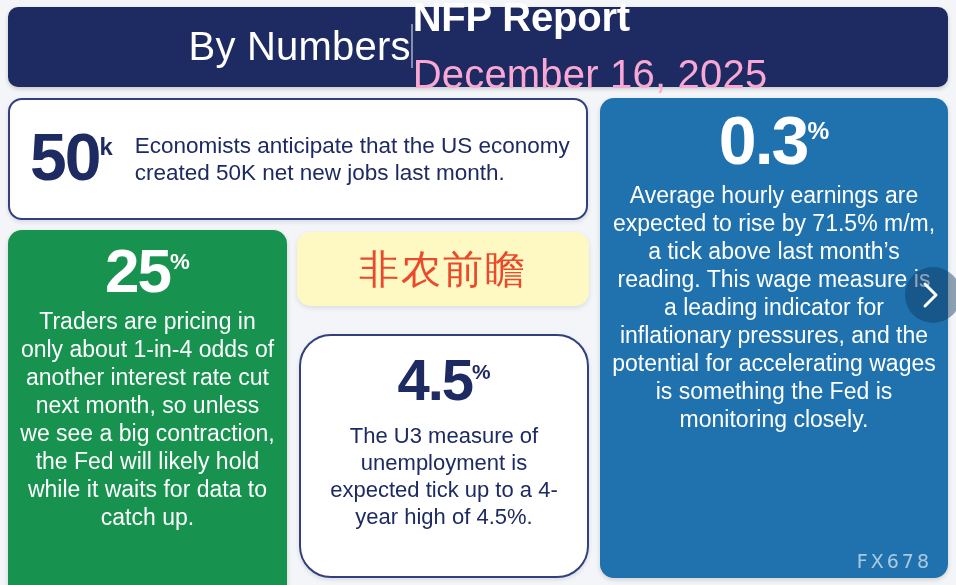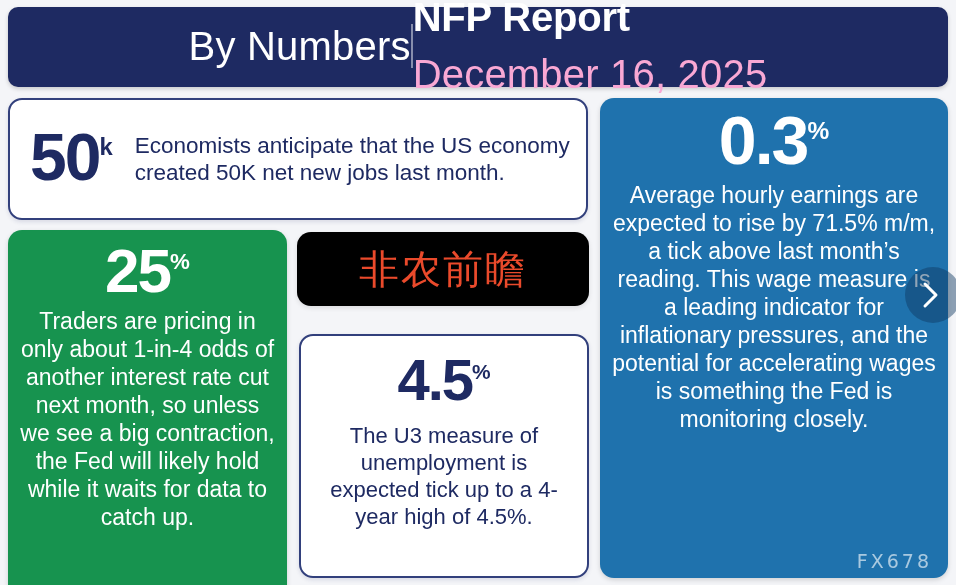--- a/index.html
+++ b/index.html
@@ -79,21 +79,21 @@
     position: absolute;
     box-sizing: border-box;
     border-radius: 14px;
   }
   .card-white {
     background: #ffffff;
     border: 2px solid #32407c;
     box-shadow: 0 2px 4px rgba(30,42,98,0.13);
   }
   .card-plain {
-    background: #000000;
+    background: #fef9c3;
     border: none;
     box-shadow: 0 2px 5px rgba(0,0,0,0.10);
   }
   .card-green {
     background: #17934f;
     box-shadow: 0 2px 5px rgba(0,0,0,0.15);
   }
   .card-blue {
     background: #1f72ad;
     box-shadow: 0 2px 5px rgba(0,0,0,0.15);
@@ -181,20 +181,21 @@
   }
 
   
   #card-unemployment {
     left: 299px;
     top: 334px;
     width: 290px;
     height: 244px;
     padding: 16px 14px 10px 14px;
     text-align: center;
+    border-radius: 32px;
   }
   #card-unemployment .bignum {
     color: #1e2a62;
     font-size: 58px;
     display: block;
     margin-bottom: 16px;
   }
   #card-unemployment .body-text {
     color: #1e2a62;
     font-size: 22px;

